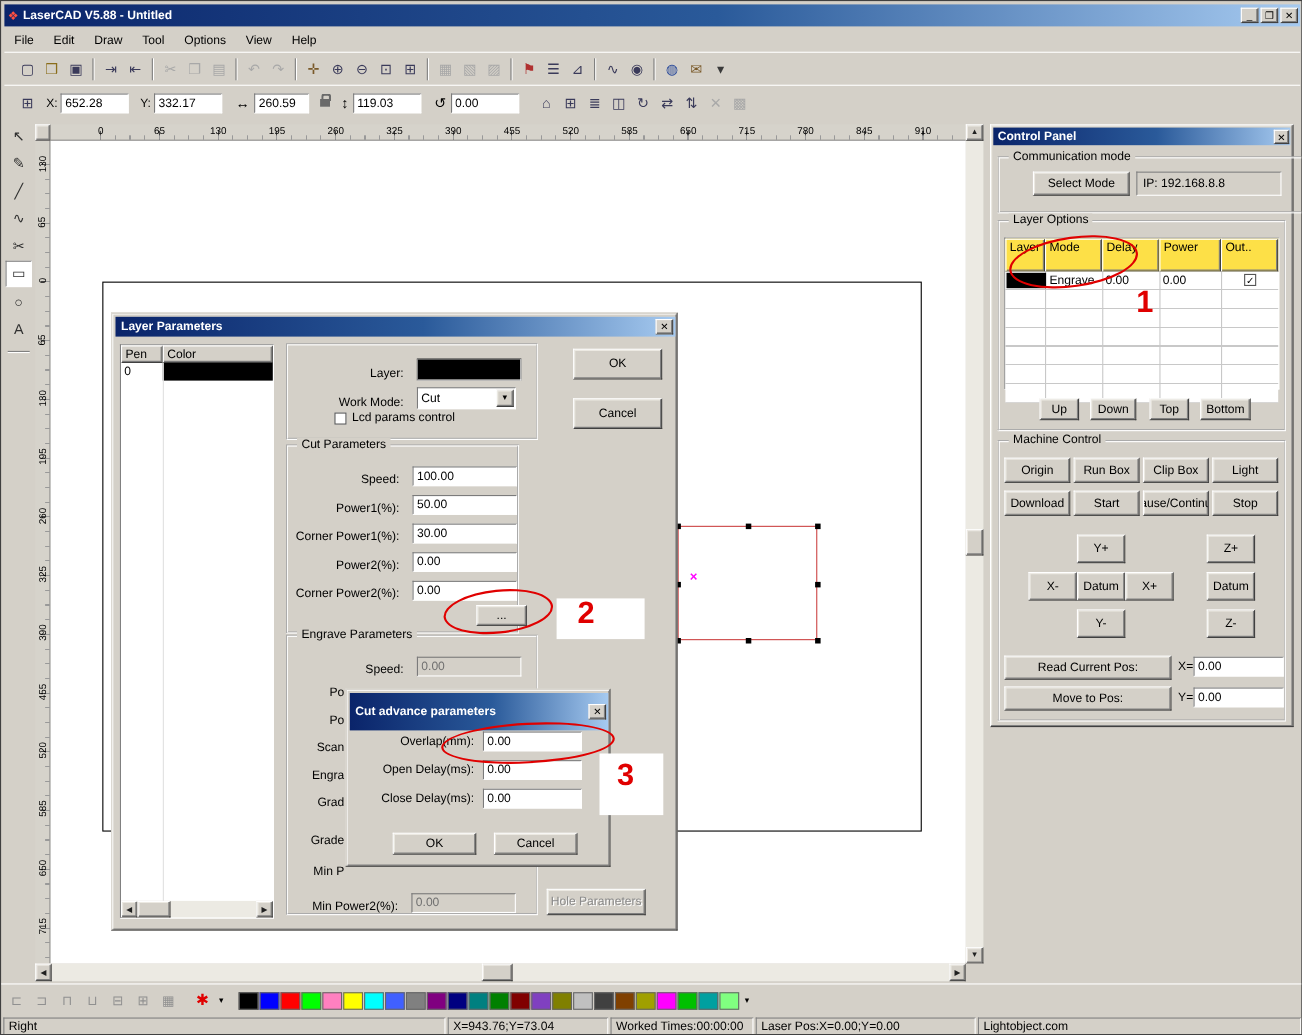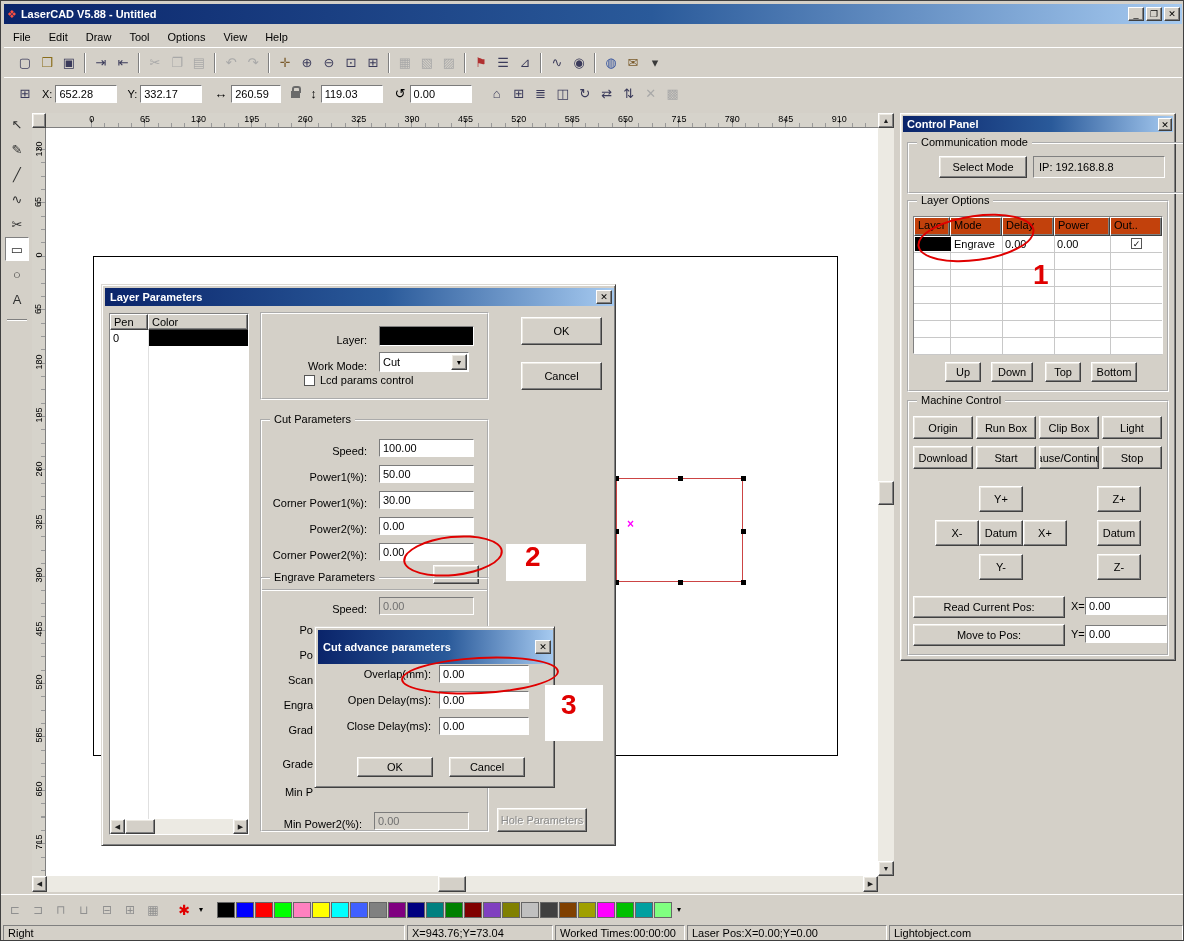--- a/index.html
+++ b/index.html
@@ -28,21 +28,21 @@
 .ruler-left{background-color:#d6d3cb;border-right:1px solid #808080;background-image:repeating-linear-gradient(to bottom,#999 0 1px,transparent 1px 13.35px),repeating-linear-gradient(to bottom,#444 0 1px,transparent 1px 53.4px);background-size:4px 100%,8px 100%;background-position:right 21px,right 21px;background-repeat:no-repeat}
 .hnums{position:absolute;left:0;top:0;right:0;display:flex;padding-left:19px}
 .hcell{width:53.4px;text-align:center;font-size:9px;line-height:12px}
 .vnums{position:absolute;left:0;top:-6px;right:0;display:flex;flex-direction:column}
 .vcell{height:53.35px;display:flex;align-items:center;justify-content:center}
 .vcell i{transform:rotate(-90deg);font-style:normal;font-size:9px}
 .scrolltrack{background:#eceae3}
 .scrollbtn{display:flex;align-items:center;justify-content:center;font-size:7px;color:#202020}
 .handle{position:absolute;width:5px;height:5px;background:#000}
 .colhdr{background:#d4d0c8;border:1px solid;border-color:#fff #404040 #404040 #fff;box-shadow:inset -1px -1px 0 #808080;height:16px;padding:1px 3px;font-size:11px;overflow:hidden;white-space:nowrap}
-.lh{background:#c2410c;border:1px solid;border-color:#fff #404040 #404040 #fff;box-shadow:inset -1px -1px 0 #808080;height:19px;padding:1px 3px;overflow:hidden;white-space:nowrap}
+.lh{background:#fde047;border:1px solid;border-color:#fff #404040 #404040 #fff;box-shadow:inset -1px -1px 0 #808080;height:30px;padding:1px 3px;overflow:hidden;white-space:nowrap}
 .layer-grid{background-color:#fff;background-image:repeating-linear-gradient(to bottom,transparent 0 16px,#c8c8c8 16px 17px),linear-gradient(#c8c8c8,#c8c8c8),linear-gradient(#c8c8c8,#c8c8c8),linear-gradient(#c8c8c8,#c8c8c8),linear-gradient(#c8c8c8,#c8c8c8);background-size:100% 100%,1px 100%,1px 100%,1px 100%,1px 100%;background-position:0 0,36px 0,88px 0,140px 0,196px 0;background-repeat:no-repeat}
 .cbx{width:11px;height:11px;background:#fff;border:1px solid #555;font-size:9px;line-height:10px;text-align:center;margin:2px auto 0}
 .prow{display:flex;align-items:flex-end;height:26px;padding-left:3px}
 .prow .plabel{width:102px;text-align:right;margin-right:12px;white-space:nowrap}
 .prow2{display:flex;align-items:center;height:26px;padding-left:4px}
 .prow2 .plabel{width:112px;text-align:right;margin-right:8px;white-space:nowrap}
 .dlg-title{position:absolute;display:flex;align-items:center;color:#fff;font-weight:bold;padding-left:5px}
 .status-seg{border:1px solid;border-color:#808080 #fff #fff #808080;padding:1px 4px;white-space:nowrap;overflow:hidden;font-size:11px}
 .swatch{width:18px;height:16px;border:1px solid #666;cursor:default}
 .lock{position:relative;width:9px;height:7px;background:#6a6a6a;display:inline-block}
@@ -388,21 +388,21 @@
       </div>
       <div style="position:absolute;left:42px;top:60px;display:flex;align-items:center">
         <span style="width:11px;height:11px;background:#fff;border:1px solid #555;display:inline-block"></span>
         <span style="margin-left:5px">Lcd params control</span>
       </div>
     </div>
 
     <div class="btn" style="position:absolute;left:419px;top:32px;width:81px;height:28px">OK</div>
     <div class="btn" style="position:absolute;left:419px;top:77px;width:81px;height:28px">Cancel</div>
 
-    <div class="group" style="position:absolute;left:158px;top:134px;width:229px;height:172px">
+    <div class="group" style="position:absolute;left:158px;top:119px;width:212px;height:172px">
       <span class="group-label">Cut Parameters</span>
       <div style="padding-top:10px">
 
           <div class="prow">
             <span class="plabel">Speed:</span>
             <input class="field" style="width: 95px;" value="100.00">
           </div>
 
           <div class="prow">
             <span class="plabel">Power1(%):</span>

